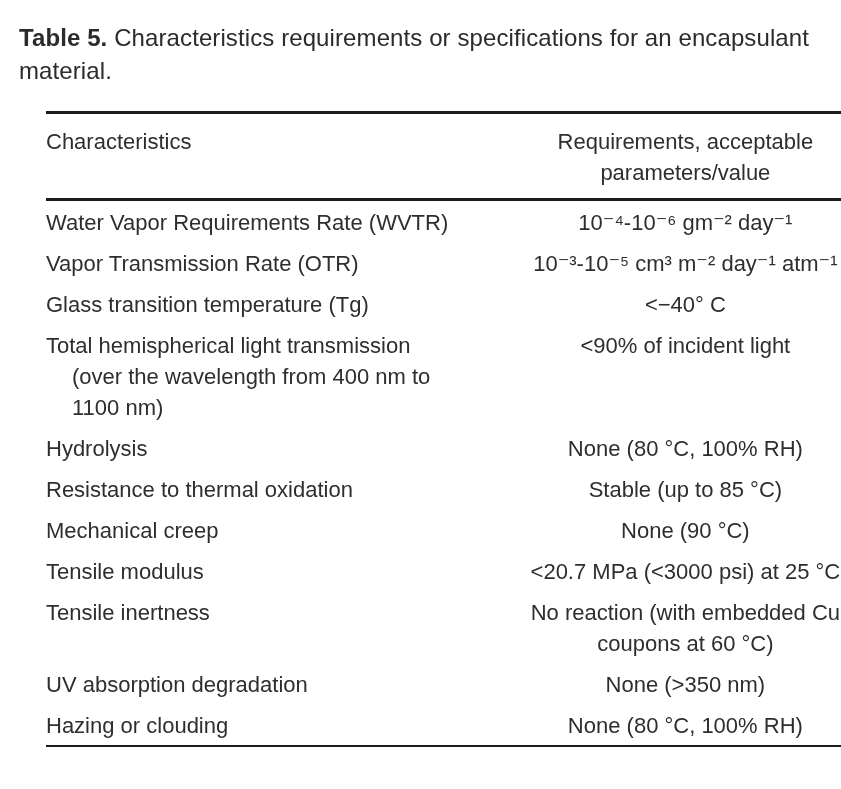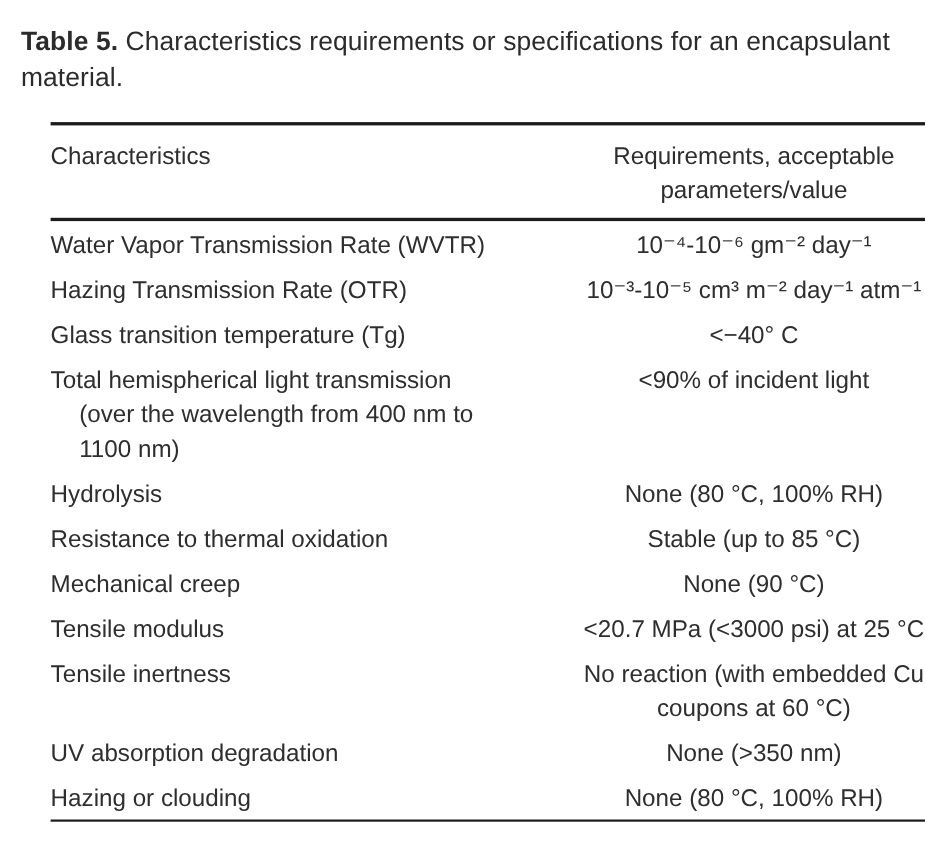--- a/index.html
+++ b/index.html
@@ -77,25 +77,25 @@
   <table class="specs">
     <thead>
       <tr>
         <th class="col-label">Characteristics</th>
         <th class="col-value">Requirements, acceptable
 parameters/value</th>
       </tr>
     </thead>
     <tbody>
       <tr>
-        <td class="col-label">Water Vapor Transmission Rate (WVTR)</td>
+        <td class="col-label">Water Vapor Requirements Rate (WVTR)</td>
         <td class="col-value">10⁻⁴-10⁻⁶ gm⁻² day⁻¹</td>
       </tr>
       <tr>
-        <td class="col-label">Hazing Transmission Rate (OTR)</td>
+        <td class="col-label">Vapor Transmission Rate (OTR)</td>
         <td class="col-value">10⁻³-10⁻⁵ cm³ m⁻² day⁻¹ atm⁻¹</td>
       </tr>
       <tr>
         <td class="col-label">Glass transition temperature (Tg)</td>
         <td class="col-value">&lt;−40° C</td>
       </tr>
       <tr>
         <td class="col-label">Total hemispherical light transmission
 (over the wavelength from 400 nm to
 1100 nm)</td>

